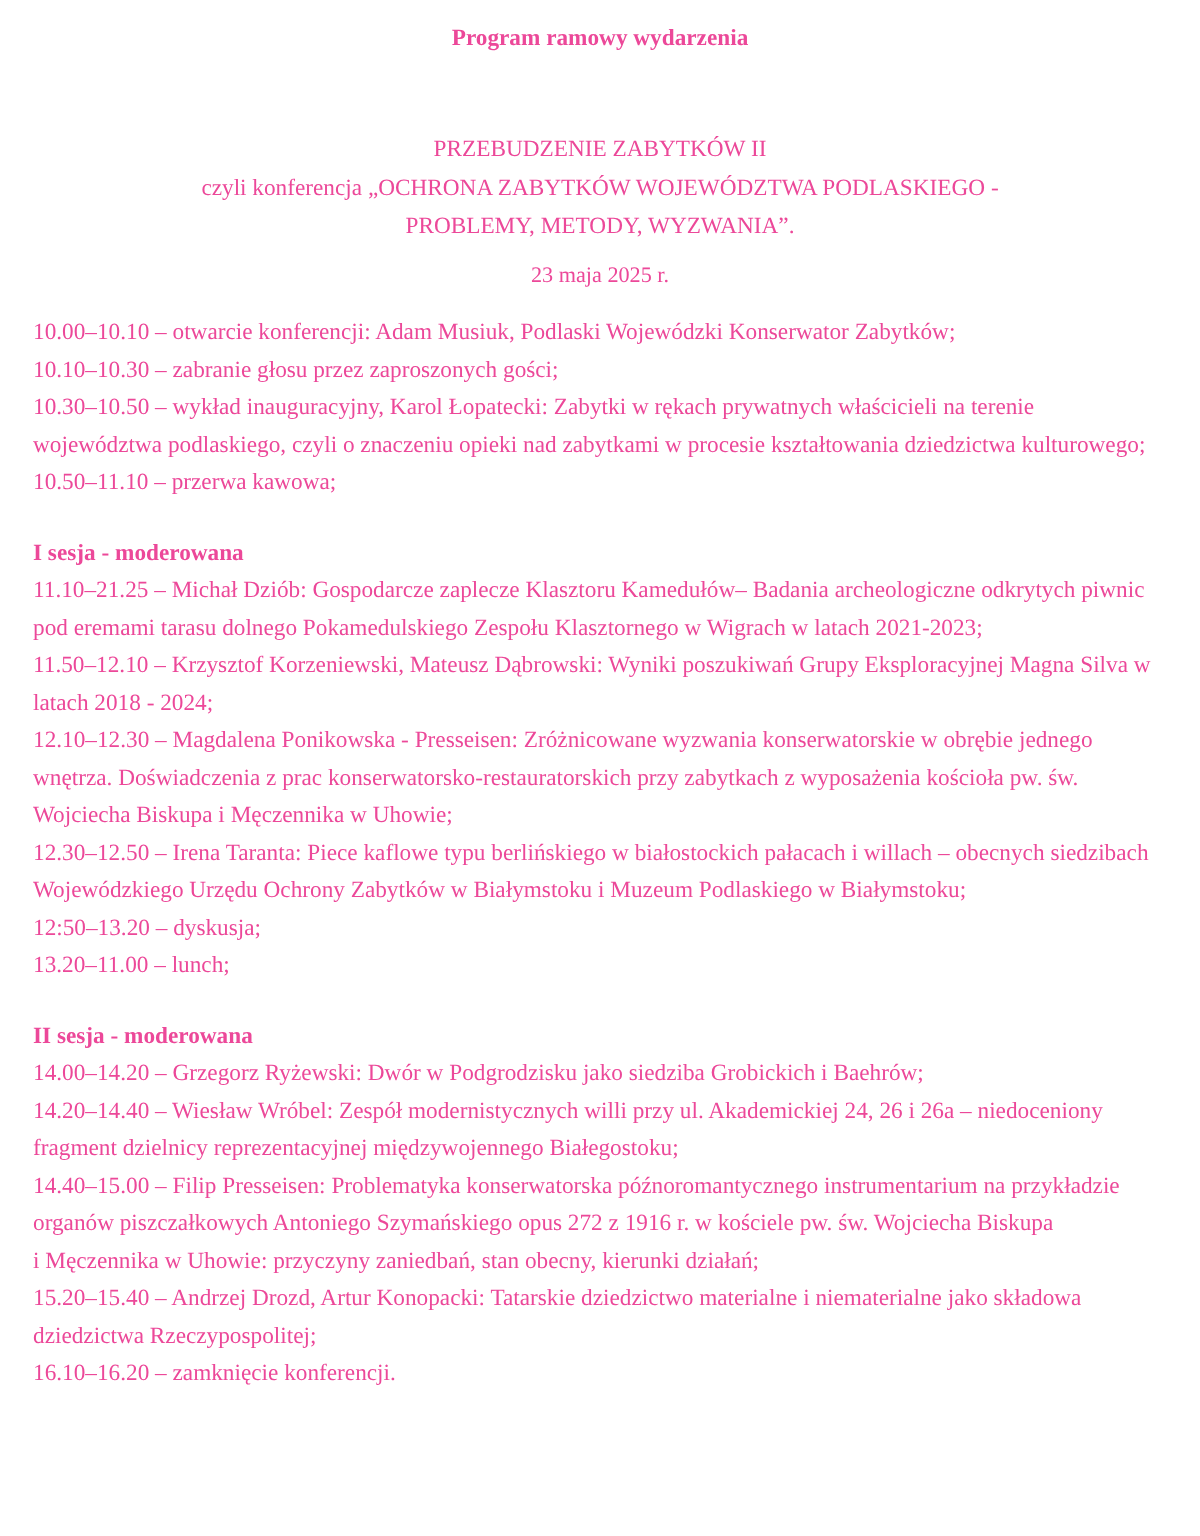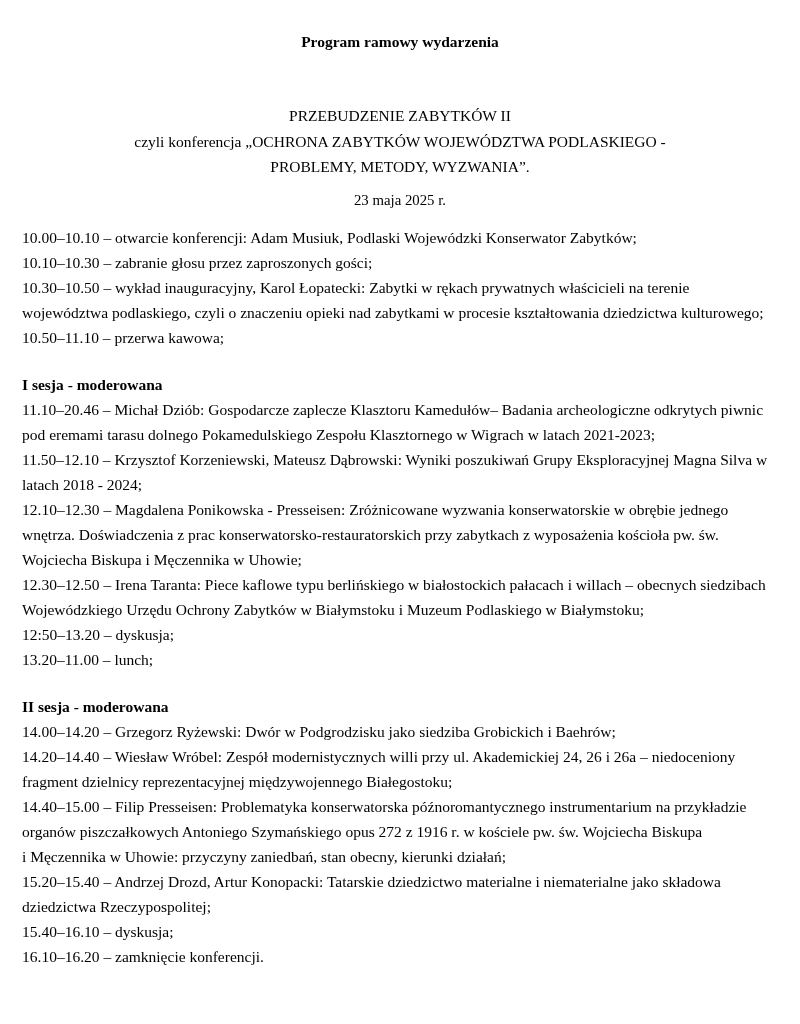--- a/index.html
+++ b/index.html
@@ -5,24 +5,24 @@
   html, body {
     margin: 0;
     padding: 0;
     background: #ffffff;
   }
   .doc {
     position: relative;
     width: 800px;
     height: 1024px;
     box-sizing: border-box;
-    padding: 29px 22px 0 22px;
+    padding: 13px 22px 0 22px;
     overflow: hidden;
     background: #ffffff;
-    color: #000000;
+    color: #ec4899;
     font-family: "Liberation Serif", "DejaVu Serif", serif;
     font-size: 15.5px;
     line-height: 25px;
   }
   .doc-title {
     font-size: 15.5px;
     font-weight: bold;
     text-align: center;
     margin: 0;
     line-height: 25px;
@@ -70,31 +70,30 @@
   <div class="event-date">23 maja 2025 r.</div>
 
   <section class="schedule">
 
     <p>10.00–10.10 – otwarcie konferencji: Adam Musiuk, Podlaski Wojewódzki Konserwator Zabytków;</p>
     <p>10.10–10.30 – zabranie głosu przez zaproszonych gości;</p>
     <p>10.30–10.50 – wykład inauguracyjny, Karol Łopatecki: Zabytki w rękach prywatnych właścicieli na terenie województwa podlaskiego, czyli o znaczeniu opieki nad zabytkami w procesie kształtowania dziedzictwa kulturowego;</p>
     <p>10.50–11.10 – przerwa kawowa;</p>
 
     <h2 class="session-heading">I sesja - moderowana</h2>
-    <p>11.10–20.46 – Michał Dziób: Gospodarcze zaplecze Klasztoru Kamedułów– Badania archeologiczne odkrytych piwnic pod eremami tarasu dolnego Pokamedulskiego Zespołu Klasztornego w Wigrach w latach 2021-2023;</p>
+    <p>11.10–21.25 – Michał Dziób: Gospodarcze zaplecze Klasztoru Kamedułów– Badania archeologiczne odkrytych piwnic pod eremami tarasu dolnego Pokamedulskiego Zespołu Klasztornego w Wigrach w latach 2021-2023;</p>
     <p>11.50–12.10 – Krzysztof Korzeniewski, Mateusz Dąbrowski: Wyniki poszukiwań Grupy Eksploracyjnej Magna Silva w latach 2018 - 2024;</p>
     <p>12.10–12.30 – Magdalena Ponikowska - Presseisen: Zróżnicowane wyzwania konserwatorskie w obrębie jednego wnętrza. Doświadczenia z prac konserwatorsko-restauratorskich przy zabytkach z wyposażenia kościoła pw. św. Wojciecha Biskupa i Męczennika w Uhowie;</p>
     <p>12.30–12.50 – Irena Taranta: Piece kaflowe typu berlińskiego w białostockich pałacach i willach – obecnych siedzibach Wojewódzkiego Urzędu Ochrony Zabytków w Białymstoku i Muzeum Podlaskiego w Białymstoku;</p>
     <p>12:50–13.20 – dyskusja;</p>
     <p>13.20–11.00 – lunch;</p>
 
     <h2 class="session-heading">II sesja - moderowana</h2>
     <p>14.00–14.20 – Grzegorz Ryżewski: Dwór w Podgrodzisku jako siedziba Grobickich i Baehrów;</p>
     <p>14.20–14.40 – Wiesław Wróbel: Zespół modernistycznych willi przy ul. Akademickiej 24, 26 i 26a – niedoceniony fragment dzielnicy reprezentacyjnej międzywojennego Białegostoku;</p>
     <p>14.40–15.00 – Filip Presseisen: Problematyka konserwatorska późnoromantycznego instrumentarium na przykładzie organów piszczałkowych Antoniego Szymańskiego opus 272 z 1916 r. w kościele pw. św. Wojciecha Biskupa
 i Męczennika w Uhowie: przyczyny zaniedbań, stan obecny, kierunki działań;</p>
     <p>15.20–15.40 – Andrzej Drozd, Artur Konopacki: Tatarskie dziedzictwo materialne i niematerialne jako składowa dziedzictwa Rzeczypospolitej;</p>
-    <p>15.40–16.10 – dyskusja;</p>
     <p>16.10–16.20 – zamknięcie konferencji.</p>
 
   </section>
 
 </main>
 
 </body></html>

